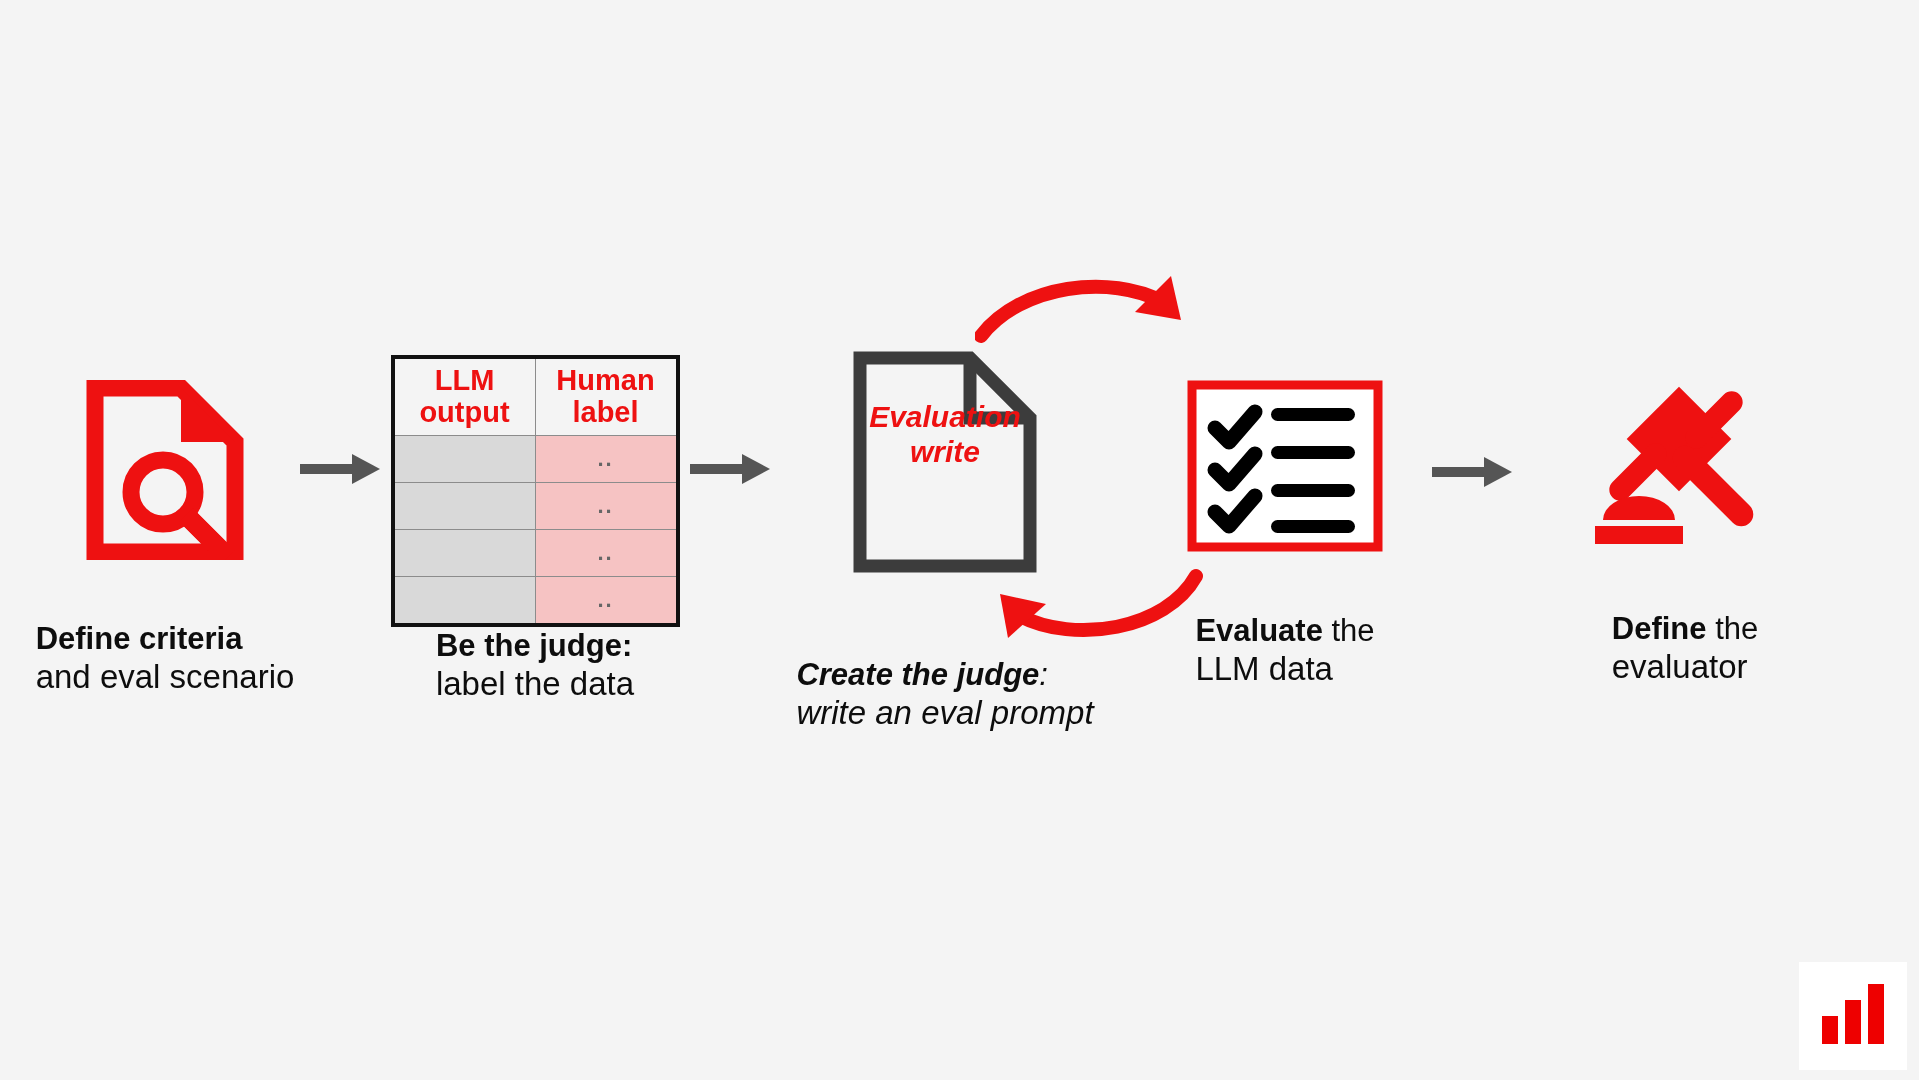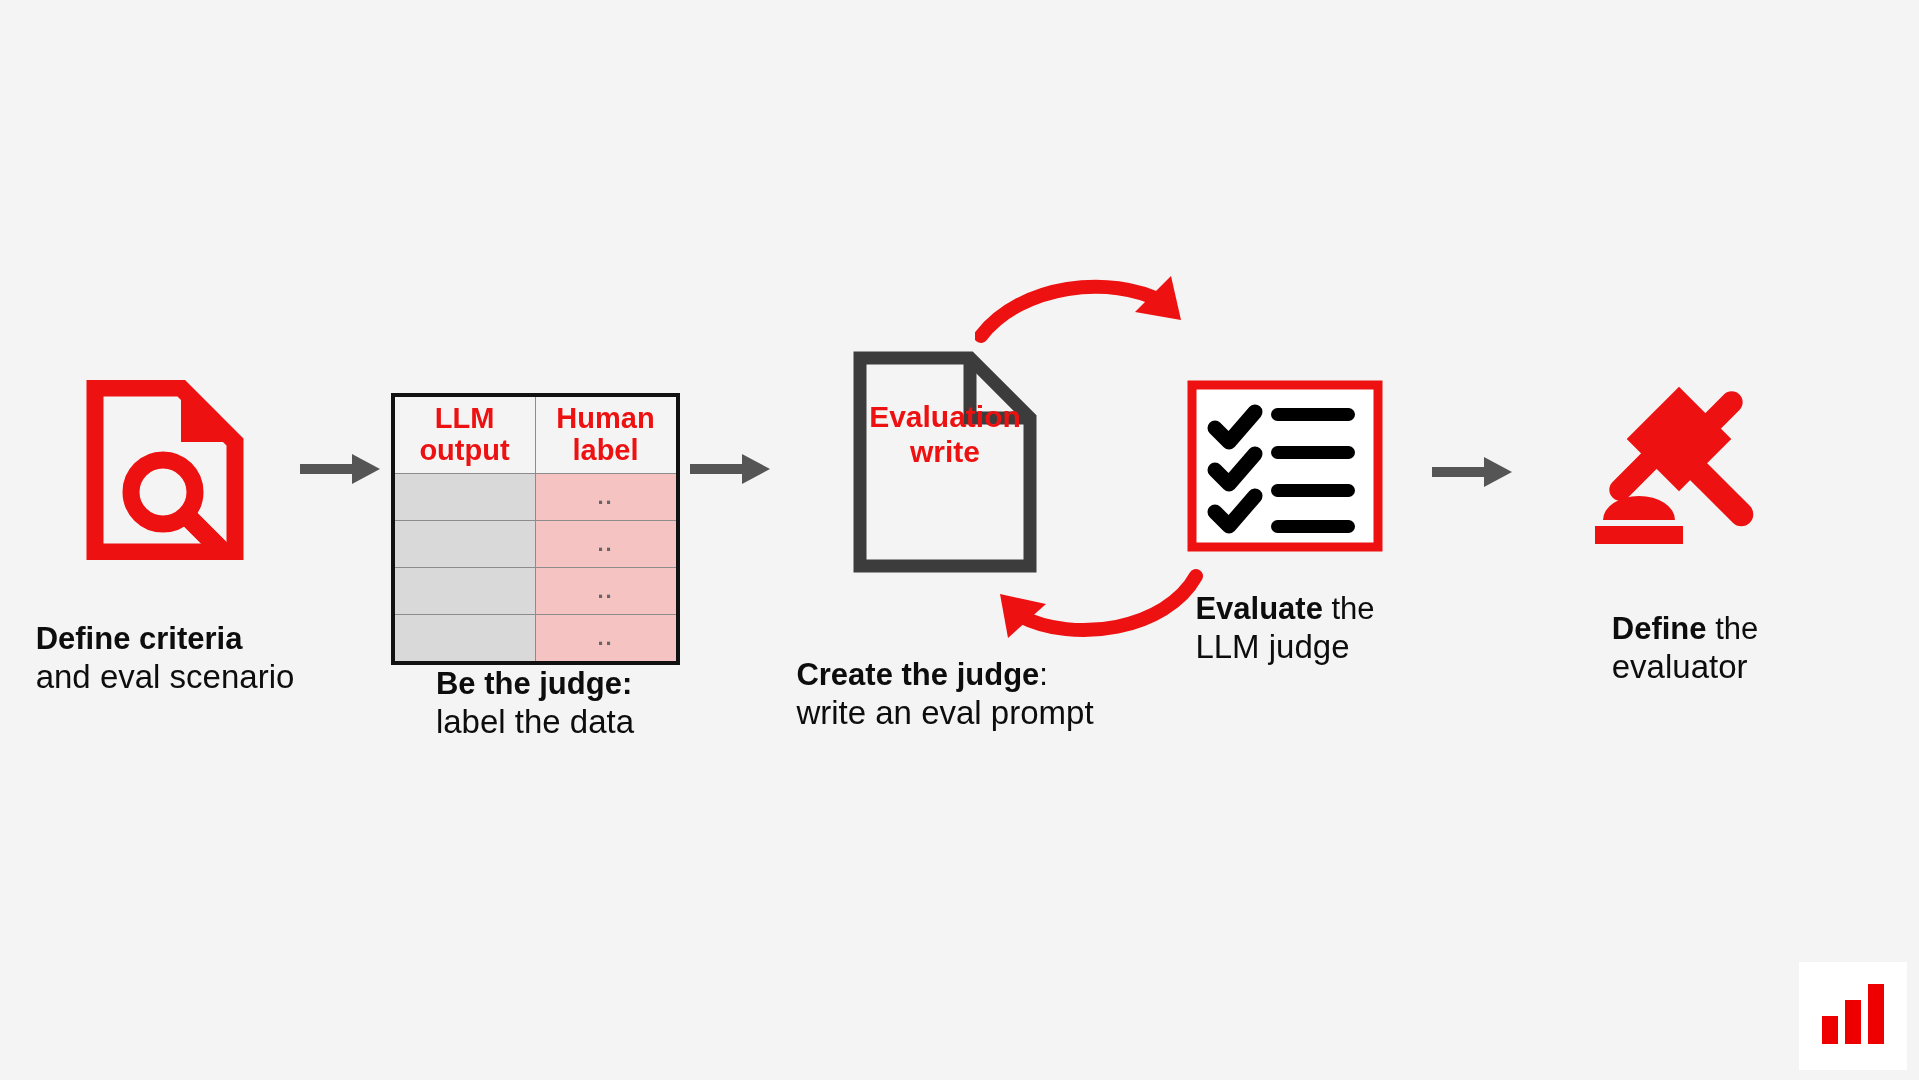--- a/index.html
+++ b/index.html
@@ -53,21 +53,20 @@
   .connector {
     position: absolute;
   }
 
   
   .tbl {
     border-collapse: collapse;
     border: 4px solid #111111;
     background: #f4f4f4;
     table-layout: fixed;
-    margin-top: 38px;
   }
   .tbl th, .tbl td {
     border: 1px solid #8c8c8c;
     padding: 0;
     margin: 0;
   }
   .tbl th {
     width: 140px;
     height: 76px;
     color: #ee1111;
@@ -201,21 +200,21 @@
     </div>
   </div>
 
   <div class="connector" style="left:690px; top:452px;">
     <svg width="80" height="34" viewBox="0 0 80 34">
       <rect x="0" y="12" width="56" height="10" fill="#555555"></rect>
       <path d="M52 2 L80 17 L52 32 Z" fill="#555555"></path>
     </svg>
   </div>
 
-  <div class="stage" style="left:780px; top:348px; width:330px;">
+  <div class="stage" style="left:780px; top:348px; width:330px;font-style:italic;">
     <div class="art" style="width:190px; height:228px;">
       <svg width="190" height="228" viewBox="0 0 190 228">
         <path d="M10 10 H120 L180 70 V218 H10 Z" fill="#f4f4f4" stroke="#3c3c3c" stroke-width="13" stroke-linejoin="miter"></path>
         <path d="M120 10 V70 H180" fill="none" stroke="#3c3c3c" stroke-width="13" stroke-linejoin="miter"></path>
       </svg>
       <div class="doc-label">
         <div>Evaluation</div>
         <div>write</div>
       </div>
     </div>
@@ -249,25 +248,25 @@
         <path d="M28 48 L42 62 L68 32" fill="none" stroke="#000000" stroke-width="15" stroke-linecap="round" stroke-linejoin="round"></path>
         <path d="M28 90 L42 104 L68 74" fill="none" stroke="#000000" stroke-width="15" stroke-linecap="round" stroke-linejoin="round"></path>
         <path d="M28 132 L42 146 L68 116" fill="none" stroke="#000000" stroke-width="15" stroke-linecap="round" stroke-linejoin="round"></path>
 
         <rect x="84" y="28" width="84" height="13" rx="6.5" fill="#000000"></rect>
         <rect x="84" y="66" width="84" height="13" rx="6.5" fill="#000000"></rect>
         <rect x="84" y="104" width="84" height="13" rx="6.5" fill="#000000"></rect>
         <rect x="84" y="140" width="84" height="13" rx="6.5" fill="#000000"></rect>
       </svg>
     </div>
-    <div class="caption" style="margin-top:38px;">
+    <div class="caption" style="margin-top:60px;">
       <div class="l1">
         <span class="b">Evaluate</span><span class="r"> the</span>
       </div>
-      <div class="l2 r">LLM judge</div>
+      <div class="l2 r">LLM data</div>
     </div>
   </div>
 
   <div class="connector" style="left:1432px; top:455px;">
     <svg width="80" height="34" viewBox="0 0 80 34">
       <rect x="0" y="12" width="56" height="10" fill="#555555"></rect>
       <path d="M52 2 L80 17 L52 32 Z" fill="#555555"></path>
     </svg>
   </div>
 

